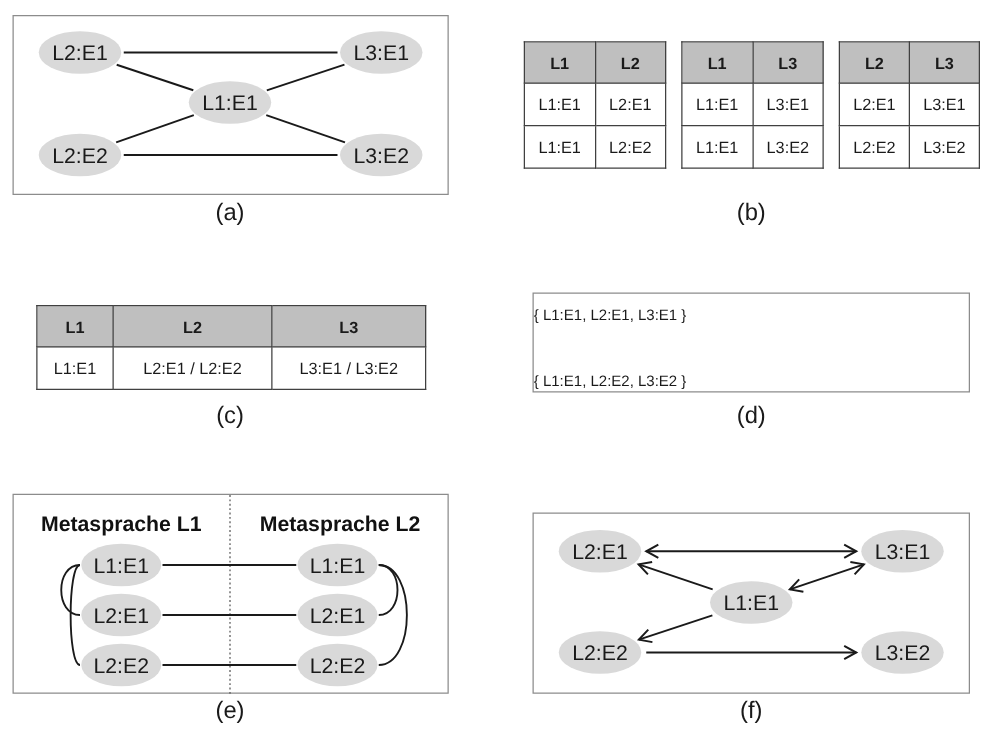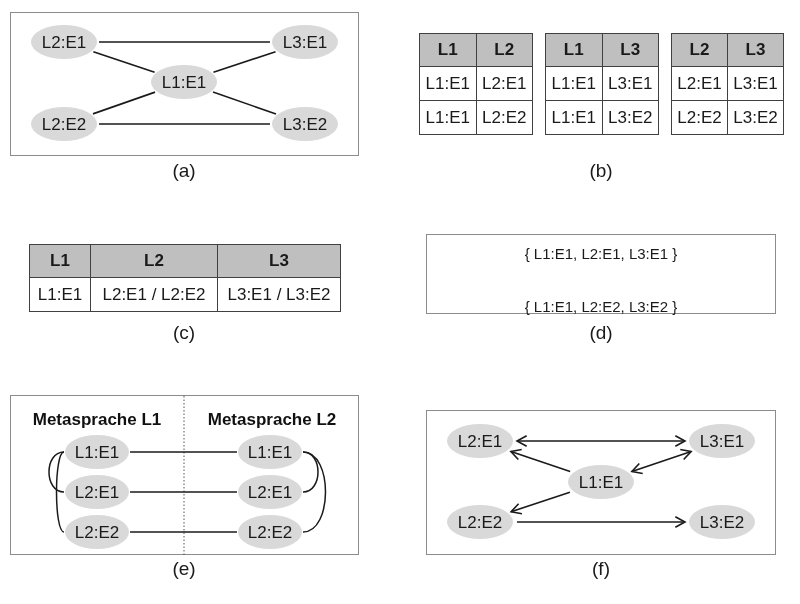--- a/index.html
+++ b/index.html
@@ -1,25 +1,25 @@
 <!DOCTYPE html>
 <html><head>
 <meta charset="utf-8">
 <style>
   html, body { margin:0; padding:0; background:#ffffff; }
   body { width:800px; height:604px; position:relative; overflow:hidden;
          font-family:"Liberation Sans", "DejaVu Sans", sans-serif; color:#1a1a1a; }
   .panel-box { position:absolute; border:1.5px solid #8c8c8c; box-sizing:border-box; background:#fff; }
   .caption { position:absolute; font-size:19px; text-align:center; width:80px; margin-left:-40px; }
   svg text { font-family:"Liberation Sans", "DejaVu Sans", sans-serif; }
-  table.rel { position:absolute; border-collapse:collapse; font-size:17px; }
+  table.rel { position:absolute; border-collapse:collapse; font-size:13px; }
   table.rel th, table.rel td { border:1.5px solid #404040; text-align:center; padding:0; }
   table.rel th { background:#bfbfbf; font-weight:bold; height:32px; }
   table.rel td { background:#fff; height:33px; }
-  .set-line { position:absolute; left:0; width:100%; text-align:center; font-size:15px; }
+  .set-line { position:absolute; left:0; width:100%; text-align:left; font-size:12px; }
 </style>
 </head>
 <body>
 
 <div class="panel-box" style="left:10px;top:12px;width:349px;height:144px;"></div>
 <svg id="svg-a" style="position:absolute;left:0;top:0;" width="400" height="170">
     <line x1="99" y1="42" x2="270" y2="42" stroke="#1a1a1a" stroke-width="1.6"></line>
     <line x1="93.37035452947671" y1="51.790118176492236" x2="154.6296454705233" y2="72.20988182350777" stroke="#1a1a1a" stroke-width="1.6"></line>
     <line x1="275.5578749698937" y1="51.73293389425001" x2="213.4421250301063" y2="72.26706610574999" stroke="#1a1a1a" stroke-width="1.6"></line>
     <line x1="92.93495079863075" y1="113.87276722047923" x2="155.06504920136925" y2="92.12723277952077" stroke="#1a1a1a" stroke-width="1.6"></line>

